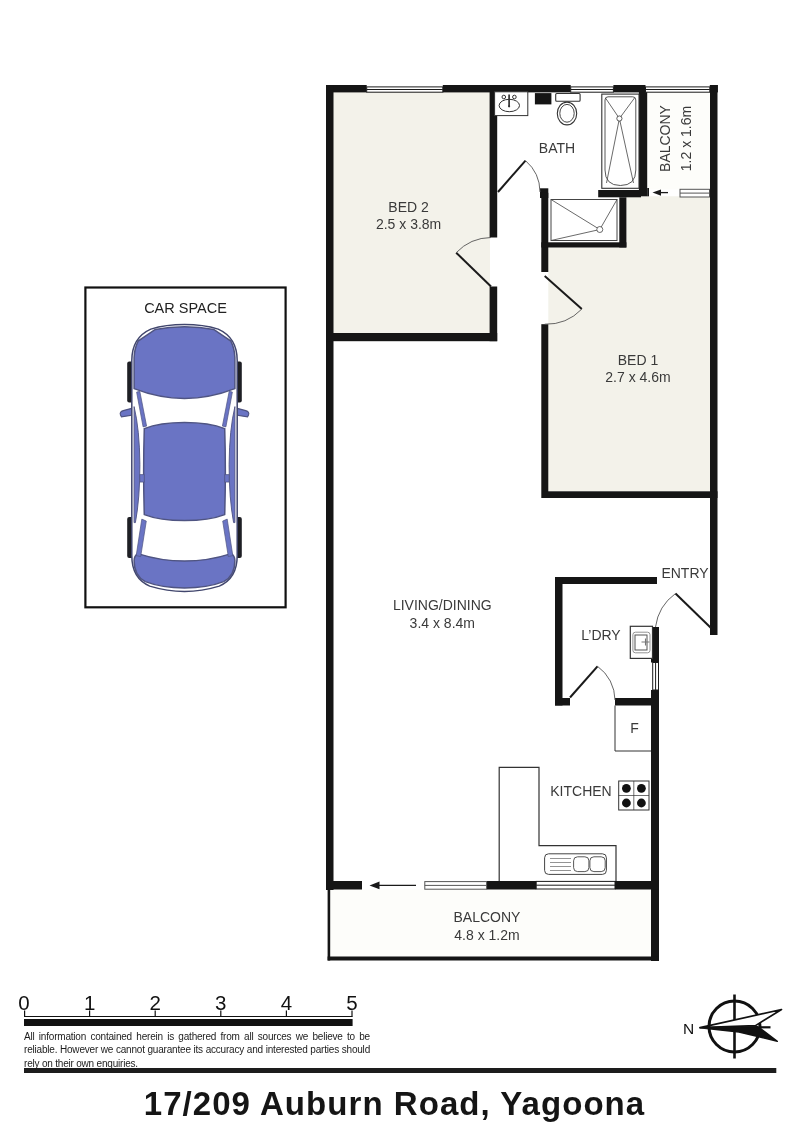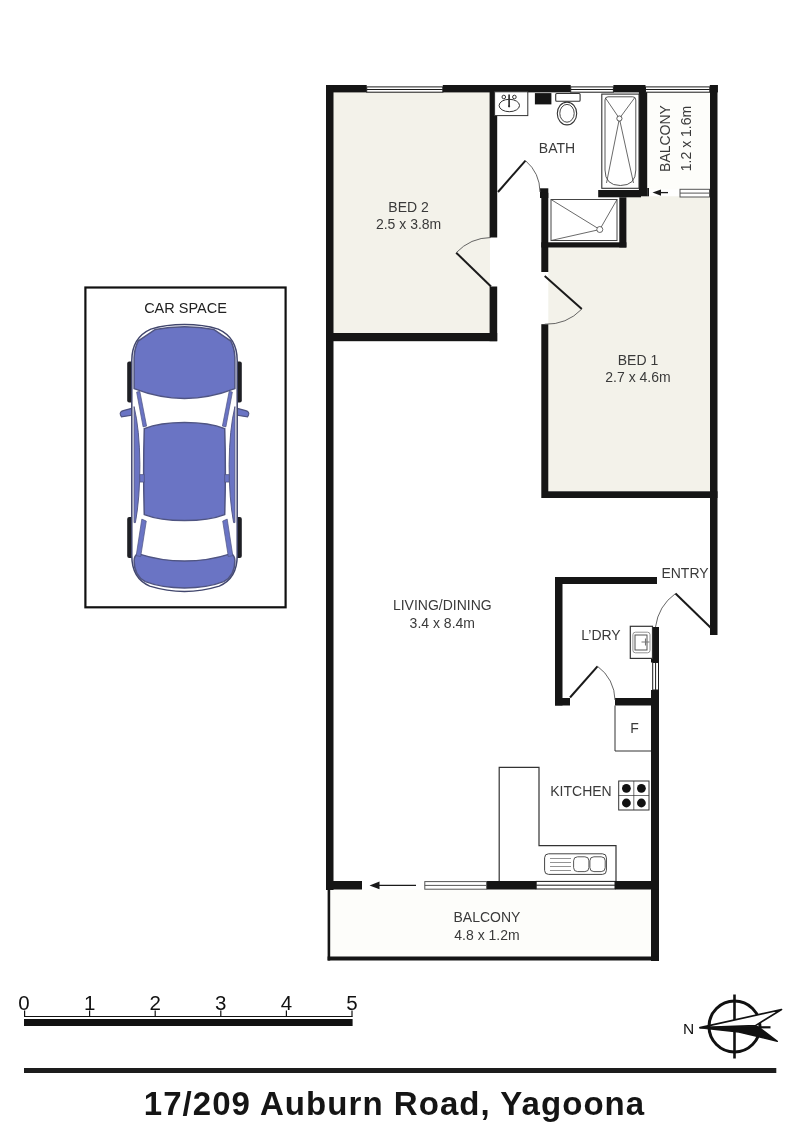--- a/index.html
+++ b/index.html
@@ -305,13 +305,18 @@
 <path d="M700 1027.7 L781.5 1009.5 L755.5 1025.6 Z" fill="#fff" stroke="#111" stroke-width="1.7" stroke-linejoin="round"></path>
 <path d="M700 1027.7 L758 1026.8 L777.3 1041.3 L739 1031.9 Z" fill="#111" stroke="#111" stroke-width="1.5" stroke-linejoin="round"></path>
 <text x="683" y="1033.5" fill="#111" font-family="Liberation Sans, sans-serif" font-size="15.5" text-anchor="start">N</text>
 </g>
 
 <rect x="24" y="1068" width="752.3" height="5" fill="#1d1d1d"></rect>
 
 <text x="394.5" y="1115" fill="#151515" font-family="Liberation Sans, sans-serif" font-size="33" font-weight="bold" letter-spacing="1.05" text-anchor="middle">17/209 Auburn Road, Yagoona</text>
 </svg>
 
+<div class="disc">
+<div class="jl">All information contained herein is gathered from all sources we believe to be</div>
+<div class="jl">reliable. However we cannot guarantee its accuracy and interested parties should</div>
+<div>rely on their own enquiries.</div>
 </div>
+</div>
 
 </body></html>

